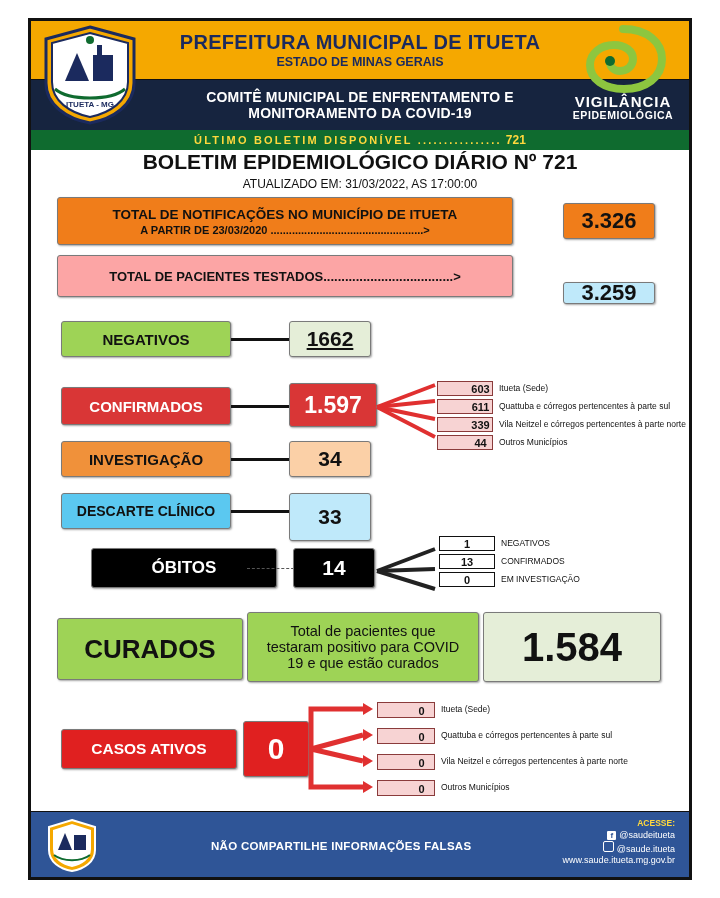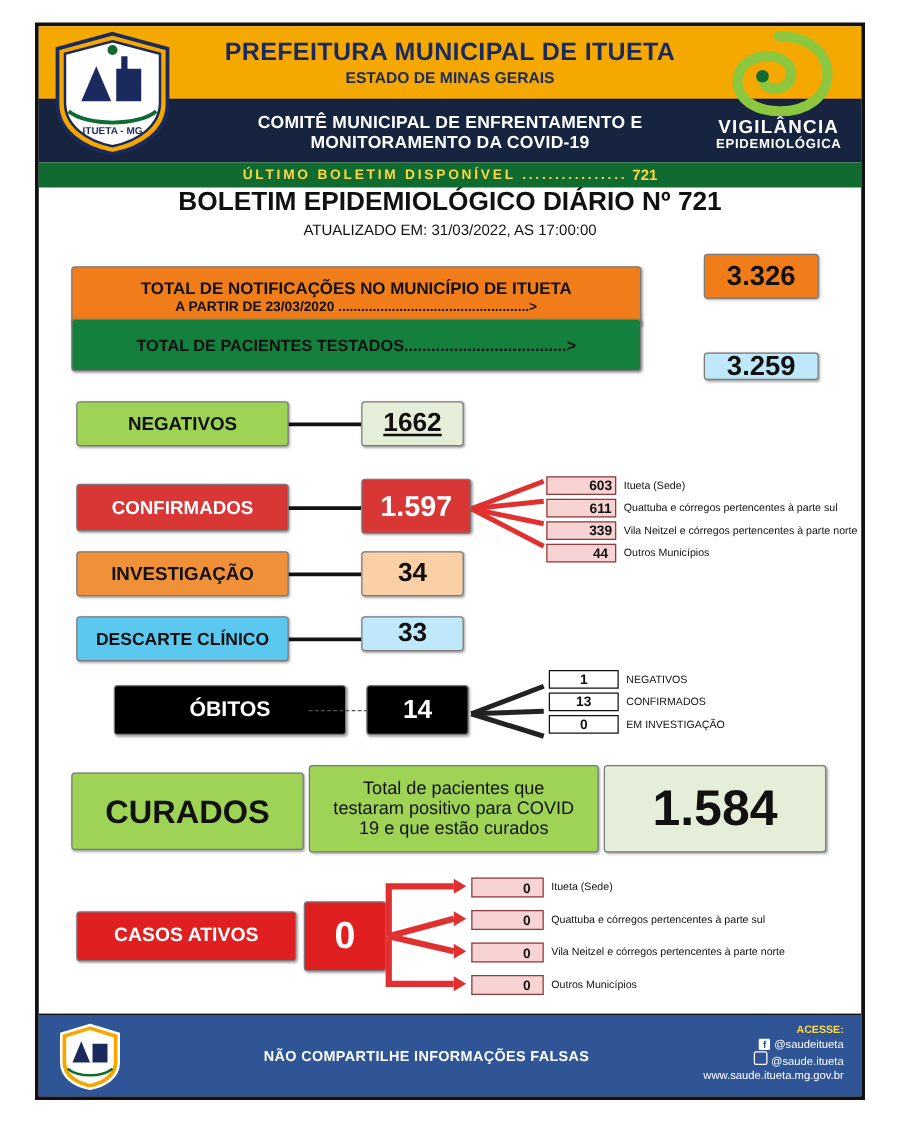--- a/index.html
+++ b/index.html
@@ -117,29 +117,29 @@
     </svg>
     <div class="vig-txt1">VIGILÂNCIA</div>
     <div class="vig-txt2">EPIDEMIOLÓGICA</div>
   </div>
 
   <div class="title-wrap">
     <div class="title">BOLETIM EPIDEMIOLÓGICO DIÁRIO Nº 721</div>
     <div class="subtitle">ATUALIZADO EM: 31/03/2022, AS 17:00:00</div>
   </div>
 
-  <div class="bar" style="position:absolute;left:26px;top:192px;width:456px;height:48px;background:#f07d1a;flex-direction:column;">
+  <div class="bar" style="position:absolute;left:26px;top:176px;width:456px;height:48px;background:#f07d1a;flex-direction:column;">
     <div style="font-size:13.5px;font-weight:bold;color:#111;">TOTAL DE NOTIFICAÇÕES NO MUNICÍPIO DE ITUETA</div>
     <div style="font-size:11px;font-weight:bold;color:#111;margin-top:2px;">A PARTIR DE 23/03/2020 ..................................................&gt;</div>
   </div>
   <div class="big-val" style="position:absolute;left:532px;top:182px;width:92px;height:36px;background:#f07d1a;font-size:22px;color:#111;">
     <span>3.326</span>
   </div>
 
-  <div class="bar" style="position:absolute;left:26px;top:234px;width:456px;height:42px;background:#15803d;text-align:right;">
+  <div class="bar" style="position:absolute;left:26px;top:234px;width:456px;height:42px;background:#fca5a5;text-align:right;">
     <div style="font-size:13px;font-weight:bold;color:#111;">TOTAL DE PACIENTES TESTADOS....................................&gt;</div>
   </div>
   <div class="big-val" style="position:absolute;left:532px;top:238px;width:92px;height:22px;background:#bfe9fa;font-size:22px;color:#111;margin-top:23px;">
     <span>3.259</span>
   </div>
 
   <div class="bar" style="position:absolute;left:30px;top:300px;width:170px;height:36px;background:#9ed356;">
     <span class="lbl" style="font-size:15px;color:#111;">NEGATIVOS</span>
   </div>
   <div class="connector" style="left:200px;top:317px;width:58px;"></div>
@@ -183,21 +183,21 @@
   </div>
   <div class="connector" style="left:200px;top:437px;width:58px;"></div>
   <div class="big-val" style="position:absolute;left:258px;top:420px;width:82px;height:36px;background:#fbd0a7;font-size:21px;color:#111;">
     <span>34</span>
   </div>
 
   <div class="bar" style="position:absolute;left:30px;top:472px;width:170px;height:36px;background:#5bc8f0;">
     <span class="lbl" style="font-size:14px;color:#111;">DESCARTE CLÍNICO</span>
   </div>
   <div class="connector" style="left:200px;top:489px;width:58px;"></div>
-  <div class="big-val" style="position:absolute;left:258px;top:472px;width:82px;height:28px;background:#bfe9fa;font-size:21px;color:#111;">
+  <div class="big-val" style="position:absolute;left:258px;top:472px;width:82px;height:48px;background:#bfe9fa;font-size:21px;color:#111;">
     <span>33</span>
   </div>
 
   <div class="bar" style="position:absolute;left:30px;top:527px;width:186px;height:40px;background:#000;margin-left:30px;">
     <span class="lbl" style="font-size:17px;color:#fff;">ÓBITOS</span>
   </div>
   <div style="position:absolute;left:216px;top:547px;width:52px;border-top:1px dashed #555;"></div>
   <div class="big-val" style="position:absolute;left:262px;top:527px;width:82px;height:40px;background:#000;font-size:21px;color:#fff;">
     <span>14</span>
   </div>

